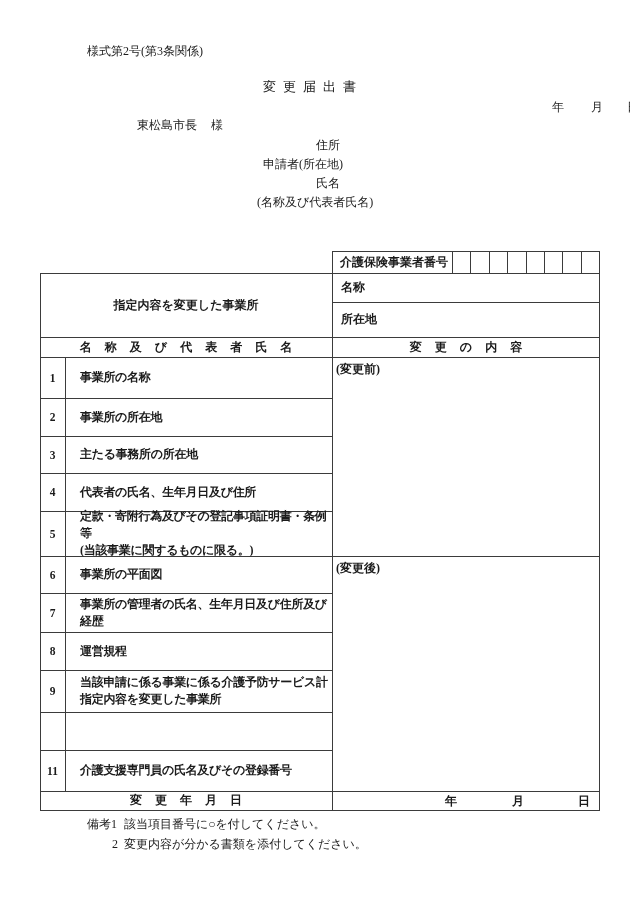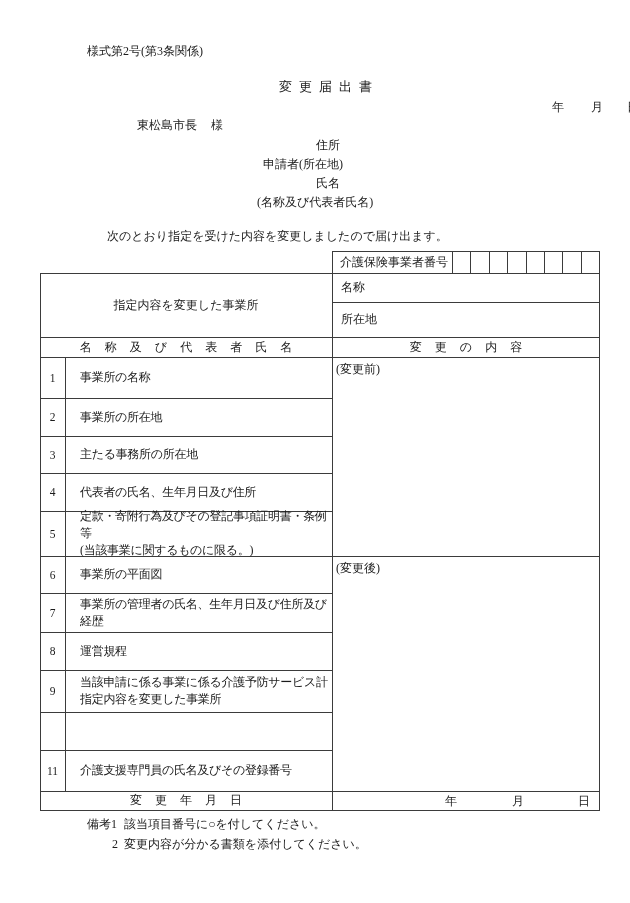--- a/index.html
+++ b/index.html
@@ -3,54 +3,53 @@
 <meta charset="utf-8">
 <style>
   html,body{margin:0;padding:0;background:#888;}
   .page{
     position:relative; width:630px; height:903px; background:#ffffff;
     font-family:"Liberation Serif","DejaVu Serif",serif;
     color:#1b1b1b; font-size:12px; overflow:hidden;
   }
   .abs{position:absolute; white-space:nowrap;margin-left:45px;}
   .title{font-size:13px; letter-spacing:7px;}
-  .form-table{position:absolute; left:40px; top:251px; width:552px; height:560px;}
+  .form-table{position:absolute; left:40px; top:251px; width:552px; height:560px;font-weight:bold;}
   .hl{position:absolute; height:1px; background:#3b3b3b;}
   .vl{position:absolute; width:1px; background:#3b3b3b;}
   .cell{position:absolute; display:flex; align-items:center;}
   .ctr{justify-content:center;}
   .ls13{letter-spacing:13px; padding-left:13px;}
   .irow{position:absolute; left:0; width:292px; display:flex; align-items:center;}
   .num{width:25px; text-align:center; font-size:11.5px; flex:0 0 25px;}
   .ilabel{flex:1; padding-left:15px; white-space:pre-wrap; letter-spacing:-0.3px; line-height:17px;}
   .plabel{position:absolute;}
   .notes span{white-space:nowrap;}
 </style>
 </head>
 <body>
 
 <div class="page">
 
   <div class="abs" style="left:42px;top:43px">様式第2号(第3条関係)</div>
-  <div class="abs title" style="left:234px;top:78px">変更届出書</div>
+  <div class="abs title" style="left:218px;top:78px">変更届出書</div>
 
   <div class="abs" style="left:507px;top:99px">
     <span>年</span><span style="margin-left:27px">月</span><span style="margin-left:24px">日</span>
   </div>
 
   <div class="abs" style="left:92px;top:117px">
     <span>東松島市長</span><span style="margin-left:14px">様</span>
   </div>
 
   <div class="abs" style="left:271px;top:137px">住所</div>
   <div class="abs" style="left:218px;top:156px">申請者(所在地)</div>
   <div class="abs" style="left:271px;top:175px">氏名</div>
   <div class="abs" style="left:212px;top:194px">(名称及び代表者氏名)</div>
 
-  <div class="abs" style="left:62px;top:228px">次のとおり指定を受けた内容を変更しましたので届け出ます。</div>
 
   <div class="form-table">
 
     <b class="hl" style="top:0;left:292px;width:268px"></b>
     <b class="hl" style="top:22px;left:0;width:560px"></b>
     <b class="hl" style="top:51px;left:292px;width:268px"></b>
     <b class="hl" style="top:86px;left:0;width:560px"></b>
     <b class="hl" style="top:106px;left:0;width:560px"></b>
     <b class="hl" style="top:147px;left:0;width:292px"></b>
     <b class="hl" style="top:185px;left:0;width:292px"></b>

